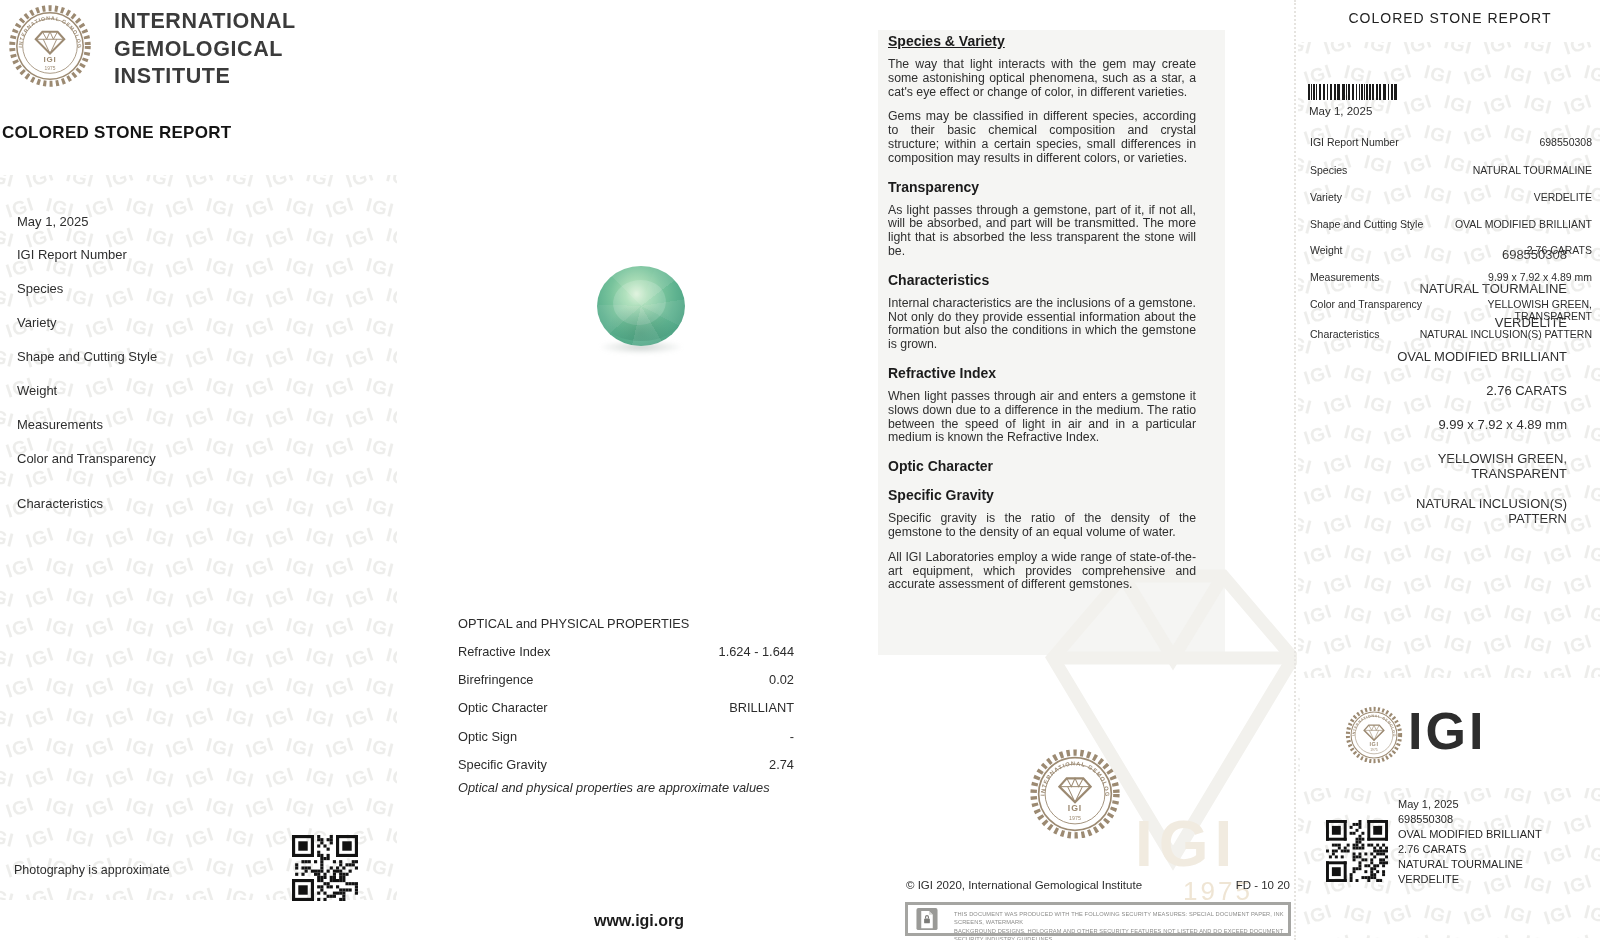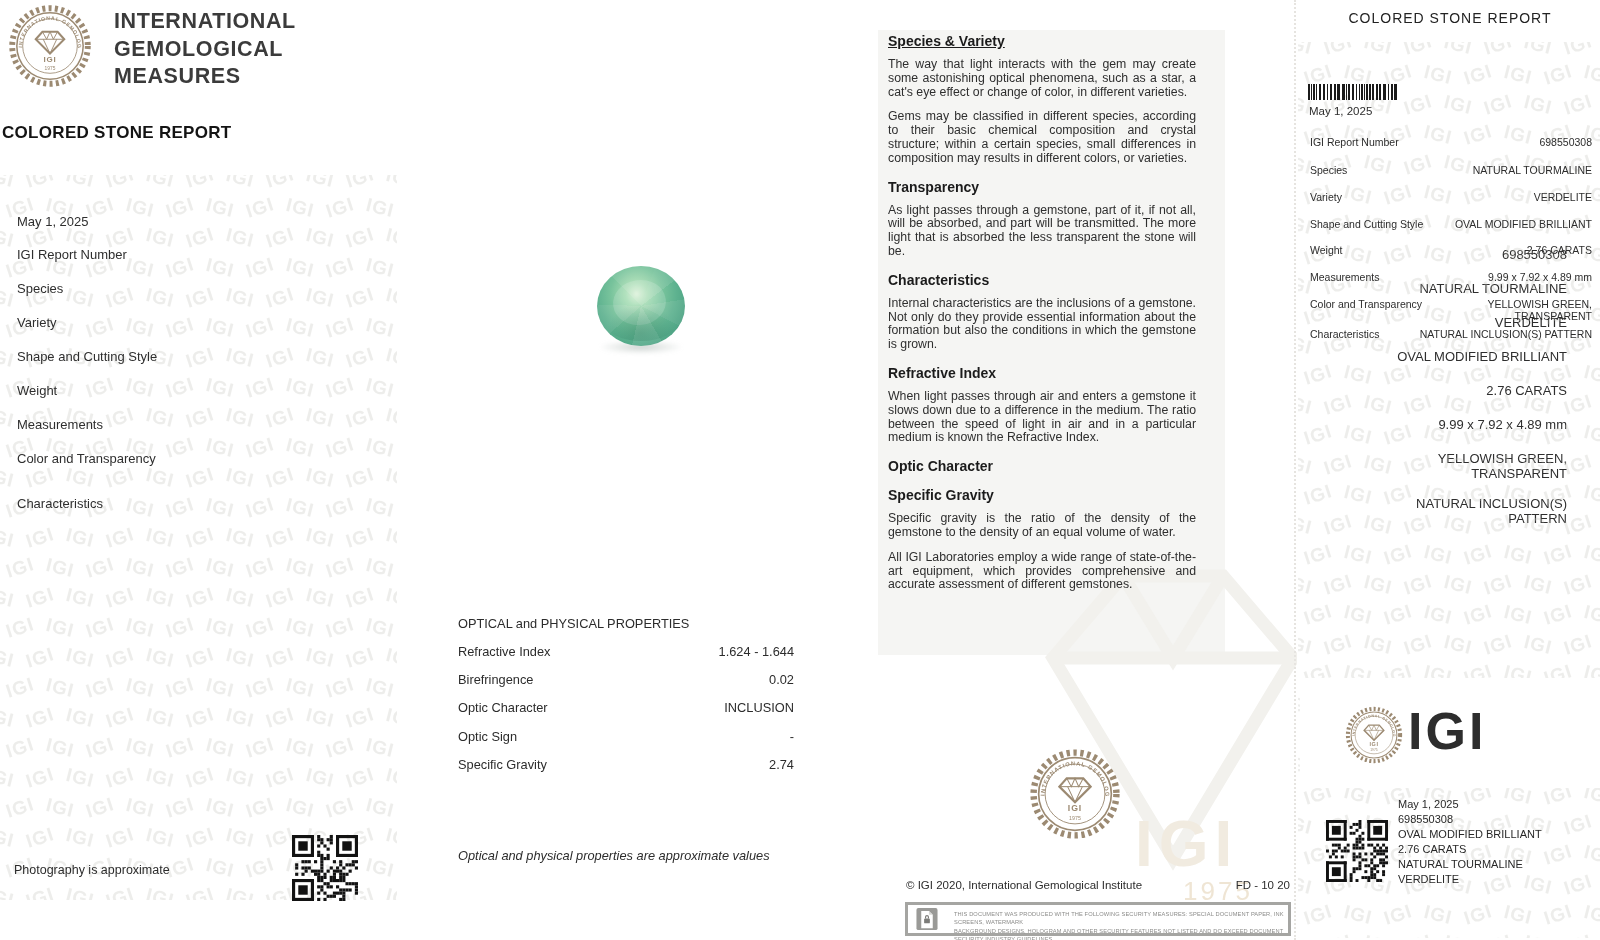--- a/index.html
+++ b/index.html
@@ -39,21 +39,21 @@
        background:conic-gradient(from 20deg, rgba(255,255,255,.18) 0 9%, rgba(40,110,85,.12) 9% 17%,
         rgba(255,255,255,.10) 17% 27%, rgba(40,110,85,.10) 27% 36%, rgba(255,255,255,.16) 36% 48%,
         rgba(40,110,85,.12) 48% 58%, rgba(255,255,255,.10) 58% 70%, rgba(40,110,85,.10) 70% 82%,
         rgba(255,255,255,.14) 82% 100%);mix-blend-mode:soft-light;}
   .gem-shadow{position:absolute;left:598px;top:340px;width:86px;height:14px;border-radius:50%;
        background:radial-gradient(ellipse, rgba(130,145,138,.40), transparent 70%);filter:blur(2px);}
 
   
   .optical{position:absolute;left:458px;top:616px;width:336px;font-size:12.8px;color:#2c2c2c;}
   .optical .orow{position:absolute;left:0;right:0;display:flex;justify-content:space-between;}
-  .optical-note{position:absolute;left:458px;top:848px;width:340px;font-size:12.8px;
+  .optical-note{position:absolute;left:458px;top:780px;width:340px;font-size:12.8px;
        font-style:italic;color:#2c2c2c;}
   .website{position:absolute;left:0;top:912px;width:1278px;text-align:center;
        font-size:16px;font-weight:bold;color:#1b1b1b;}
 
   
   .gray-panel{position:absolute;left:878px;top:30px;width:347px;height:625px;background:#f5f5f3;}
   .glossary{position:absolute;left:888px;top:33px;width:308px;}
   .glossary h2{font-size:14px;font-weight:bold;color:#1b1b1b;margin:13px 0 9px 0;}
   .glossary h2:first-child{margin-top:0;text-decoration:underline;}
   .glossary p{font-size:12.3px;line-height:13.8px;text-align:justify;color:#2f2f2f;margin:0 0 11px 0;}
@@ -103,21 +103,21 @@
       <path d="M-17,-4 L17,-4" stroke-width="1.1"></path>
       <path d="M-9,-13 L-4,-4 L0,-13 L4,-4 L9,-13" stroke-width="1.1"></path>
       <path d="M-8,-4 L0,13 M8,-4 L0,13" stroke-width="1.1"></path>
     </g>
     <text x="50" y="69" text-anchor="middle" font-size="9.5" font-weight="bold" fill="#9c8a72" letter-spacing="1">IGI</text>
     <text x="50" y="78" text-anchor="middle" font-size="5.8" fill="#9c8a72">1975</text>
   </svg></div>
   <div class="org-name">
     <div>INTERNATIONAL</div>
     <div>GEMOLOGICAL</div>
-    <div>MEASURES</div>
+    <div>INSTITUTE</div>
   </div>
   <div class="report-title">COLORED STONE REPORT</div>
 
   <div class="wm-box left-panel" id="wm-left">
       <span class="wm-glyph" style="left:-14px;top:-8px;transform:rotate(14deg)">IGI</span>
       <span class="wm-glyph" style="left:26px;top:-8px;transform:rotate(-18deg)">IGI</span>
       <span class="wm-glyph" style="left:66px;top:-8px;transform:rotate(14deg)">IGI</span>
       <span class="wm-glyph" style="left:106px;top:-8px;transform:rotate(-18deg)">IGI</span>
       <span class="wm-glyph" style="left:146px;top:-8px;transform:rotate(14deg)">IGI</span>
       <span class="wm-glyph" style="left:186px;top:-8px;transform:rotate(-18deg)">IGI</span>
@@ -553,32 +553,33 @@
     <div class="orow" style="top:28px">
       <span>Refractive Index</span>
       <span>1.624 - 1.644</span>
     </div>
     <div class="orow" style="top:56px">
       <span>Birefringence</span>
       <span>0.02</span>
     </div>
     <div class="orow" style="top:84px">
       <span>Optic Character</span>
-      <span>INCLUSION</span>
+      <span>BRILLIANT</span>
     </div>
     <div class="orow" style="top:113px">
       <span>Optic Sign</span>
       <span>-</span>
     </div>
     <div class="orow" style="top:141px">
       <span>Specific Gravity</span>
       <span>2.74</span>
     </div>
   </div>
   <div class="optical-note">Optical and physical properties are approximate values</div>
+  <div class="website">www.igi.org</div>
 
   <div class="gray-panel"></div>
 
   <svg class="big-wm" width="262" height="360" viewBox="0 0 262 360">
     <g fill="none" stroke="#f2f1ed" stroke-width="13">
       <path d="M18,110 L88,28 L188,28 L258,110 L138,310 Z"></path>
       <path d="M18,110 L258,110"></path>
       <path d="M88,28 L138,110 L188,28"></path>
     </g>
     <text x="100" y="318" font-size="64" font-weight="bold" fill="#f1ebe0" letter-spacing="6">IGI</text>

